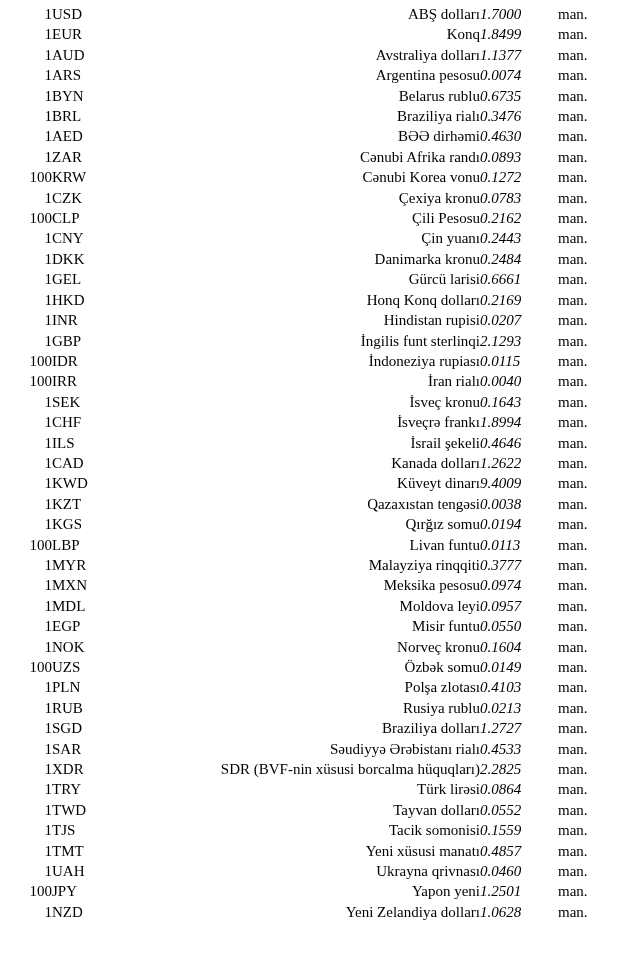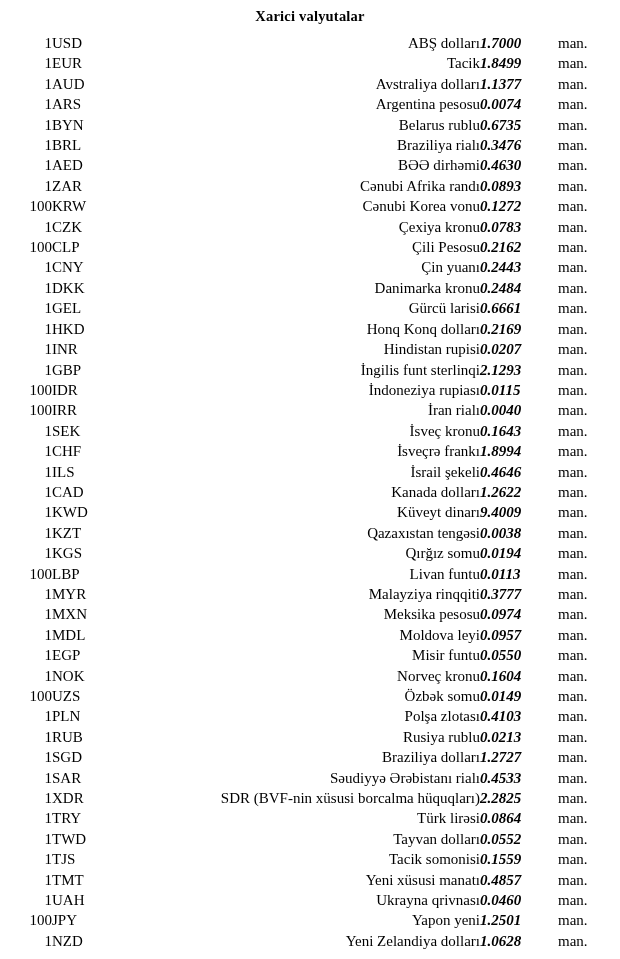--- a/index.html
+++ b/index.html
@@ -54,51 +54,50 @@
   }
   td.name {
     text-align: right;
     padding-left: 6px;
     font-family: "Liberation Serif", serif;
   }
   td.rate {
     width: 78px;
     text-align: left;
     font-style: italic;
-    font-weight: bold;
+    font-weight: normal;
     font-size: 13.5px;
     font-family: "Liberation Serif", serif;
   }
   td.unit {
     width: 62px;
     text-align: left;
     padding-left: 9px;
     font-family: "Liberation Serif", serif;
     font-size: 14.5px;
     margin-left: 48px;
   }
 </style>
 </head>
 <body>
 
 <div class="page">
-  <div class="title">Xarici valyutalar</div>
   <table class="rates">
     <tbody>
         <tr>
           <td class="qty">1</td>
           <td class="code">USD</td>
           <td class="name">ABŞ dolları</td>
           <td class="rate">1.7000</td>
           <td class="unit">man.</td>
         </tr>
         <tr>
           <td class="qty">1</td>
           <td class="code">EUR</td>
-          <td class="name">Tacik</td>
+          <td class="name">Konq</td>
           <td class="rate">1.8499</td>
           <td class="unit">man.</td>
         </tr>
         <tr>
           <td class="qty">1</td>
           <td class="code">AUD</td>
           <td class="name">Avstraliya dolları</td>
           <td class="rate">1.1377</td>
           <td class="unit">man.</td>
         </tr>

